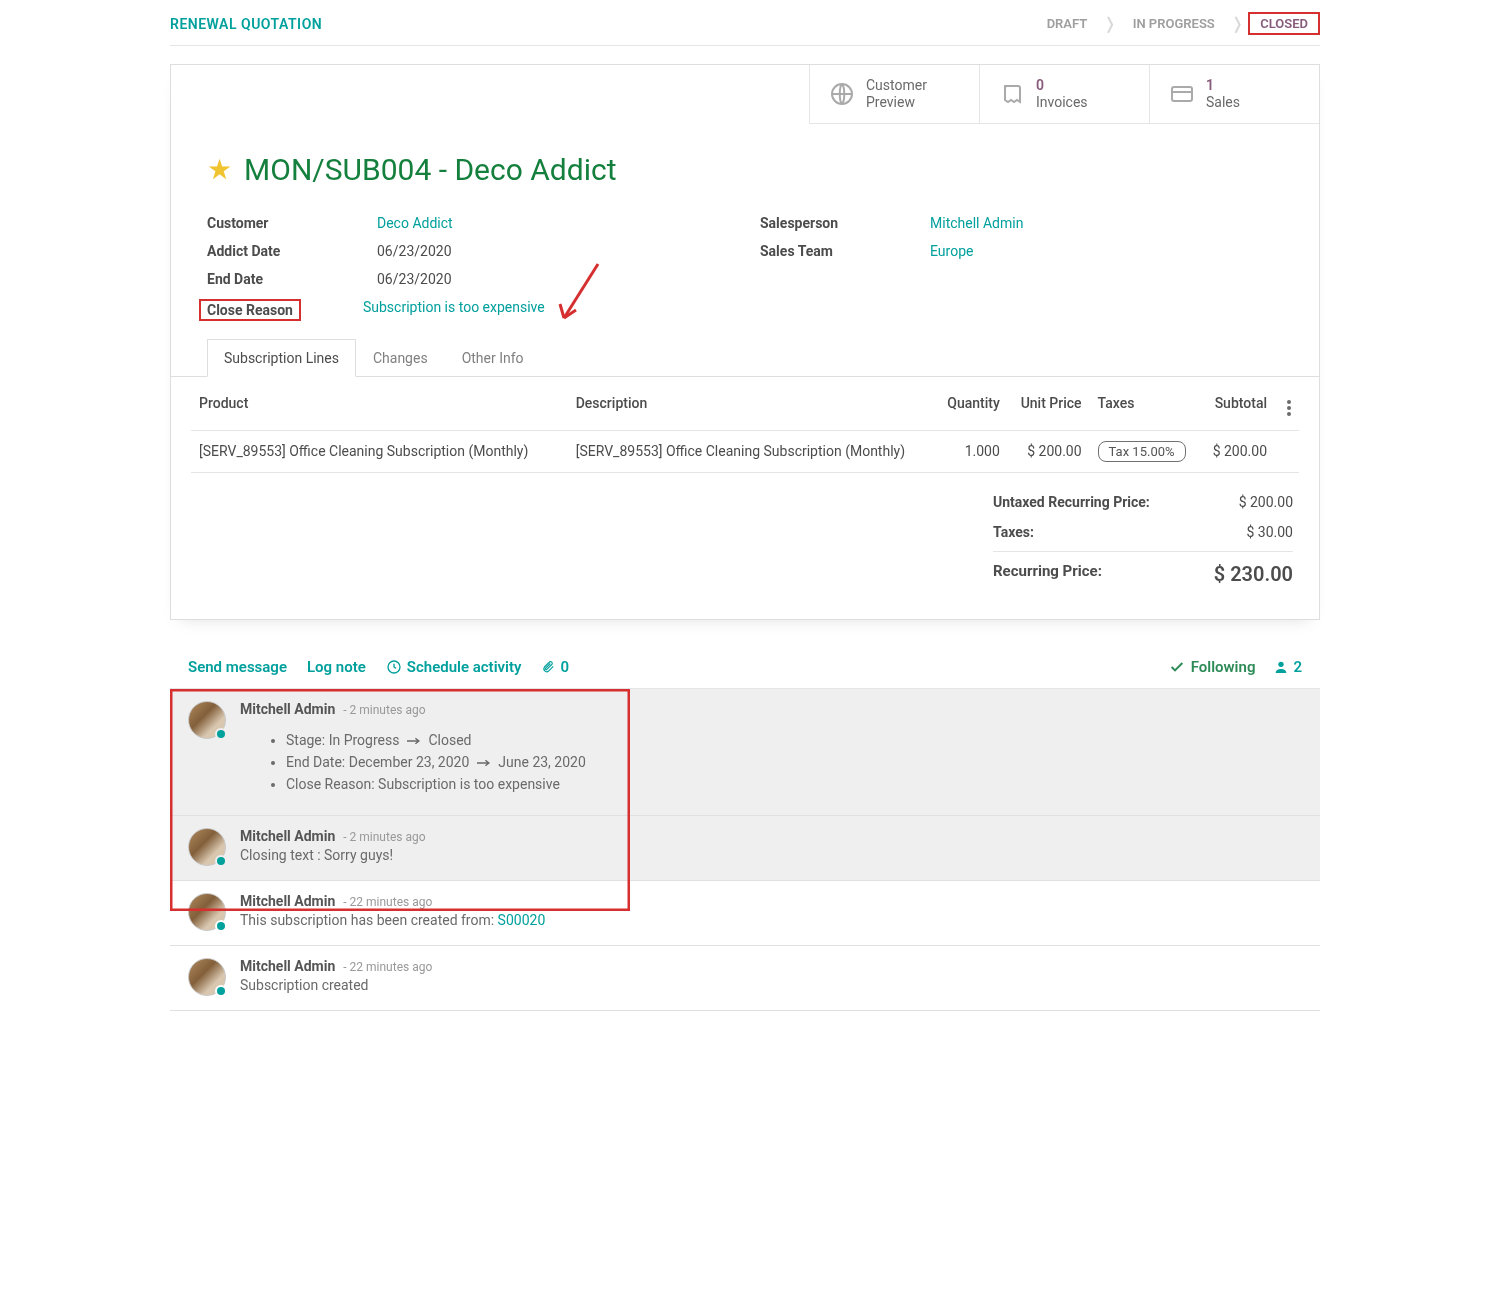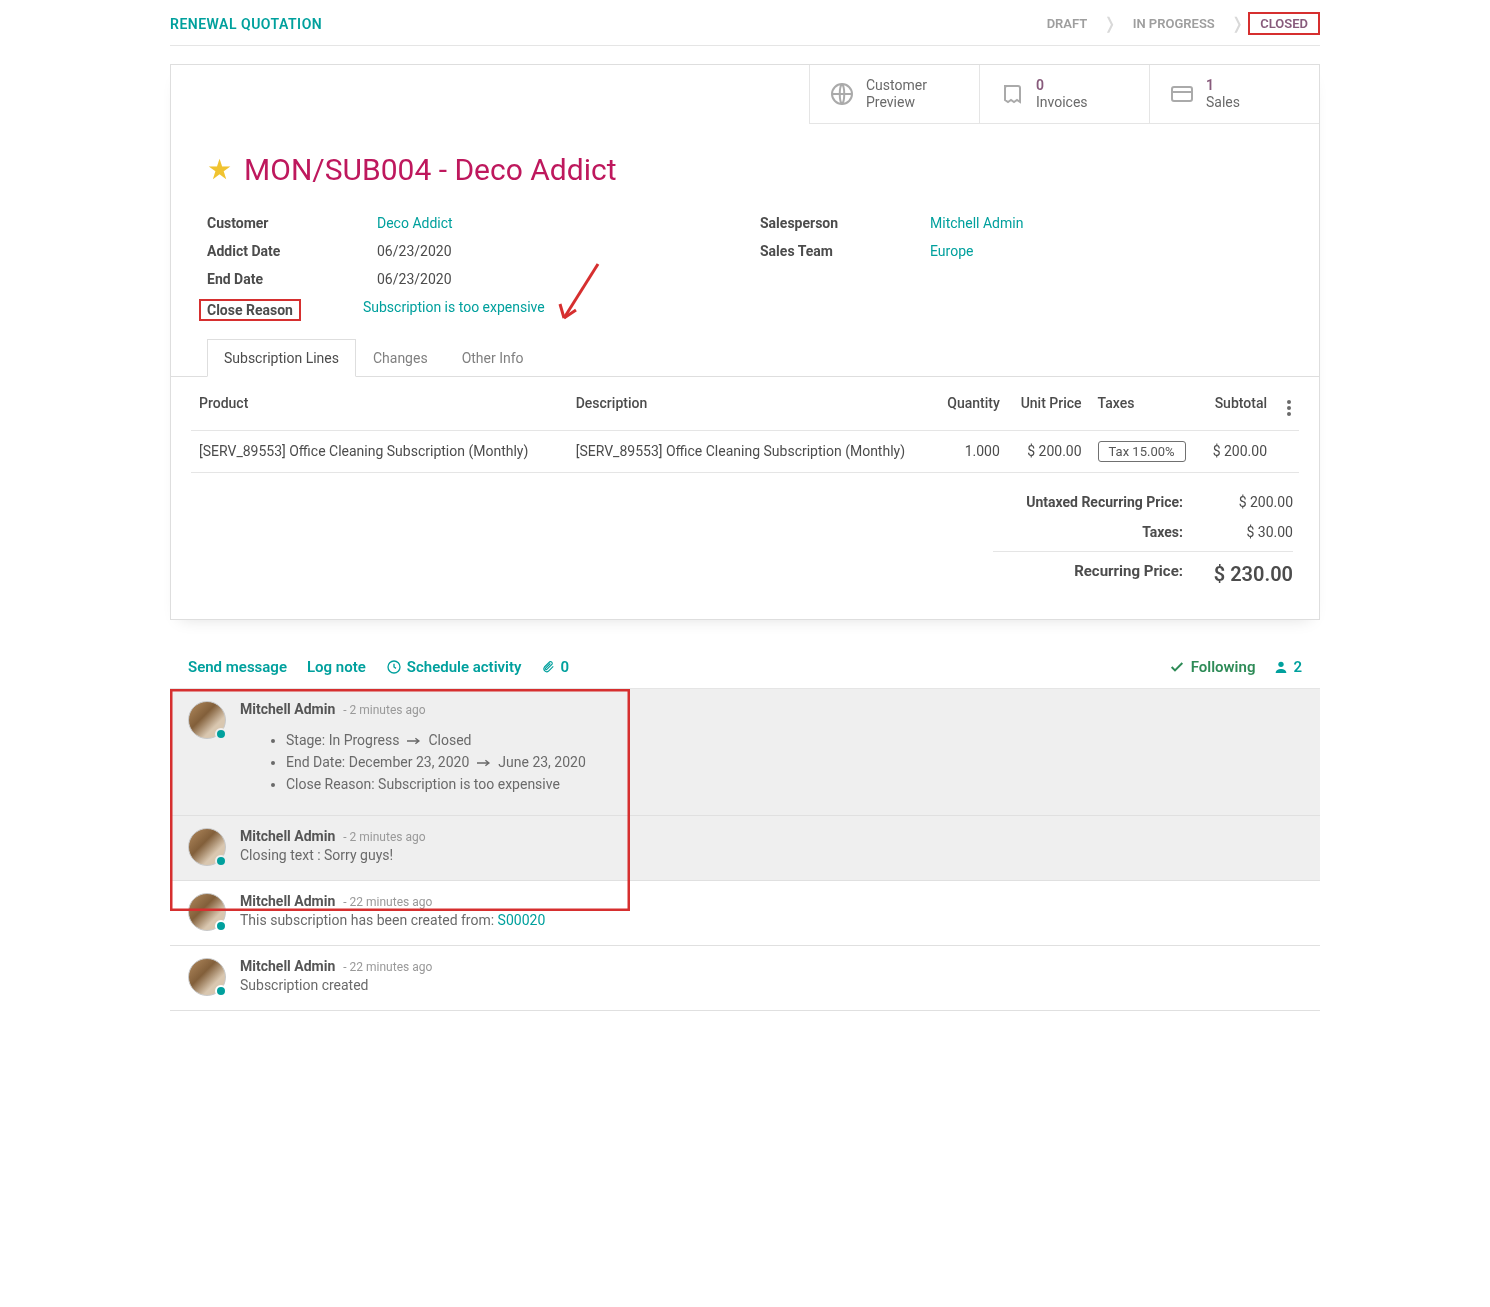--- a/index.html
+++ b/index.html
@@ -13,41 +13,41 @@
 .chev { color:#d9d9d9; font-size:16px; margin:0 4px; }
 .card { border:1px solid #dedede; margin-top:18px; background:#fff; box-shadow:0 8px 16px -10px rgba(0,0,0,0.15); }
 .stat-buttons { display:flex; justify-content:flex-end; }
 .stat-btn { display:flex; align-items:center; gap:12px; border-left:1px solid #e5e5e5; border-bottom:1px solid #e5e5e5; padding:12px 30px 12px 20px; min-width:170px; }
 .stat-icon { width:24px; height:24px; color:#aaaaaa; }
 .stat-text { line-height:1.2; }
 .stat-num { color:#875a7b; font-weight:600; font-size:14px; }
 .stat-label { color:#6a6a6a; font-size:14px; }
 .title-row { display:flex; align-items:center; gap:12px; padding:28px 36px 22px; }
 .star { color:#f0c330; font-size:28px; }
-.title { font-size:30px; color:#be185d; font-weight:400; }
+.title { font-size:30px; color:#15803d; font-weight:400; }
 .fields { display:flex; padding:0 36px 4px; gap:30px; }
 .fcol { flex:1; }
 .frow { display:flex; padding:6px 0; font-size:14px; }
 .flabel { width:170px; color:#4c4c4c; font-weight:700; }
 .fval { color:#4c4c4c; }
 .link { color:#00a09d; }
 .flabel.boxed { border:2px solid #d62f2f; padding:1px 6px; margin-left:-8px; width:auto; margin-right:62px; }
 .tabs { display:flex; padding-left:36px; margin-top:8px; border-bottom:1px solid #dedede; }
 .tab { padding:10px 16px; color:#808080; font-size:14px; border:1px solid transparent; margin-bottom:-1px;text-align:right; }
 .tab.active { color:#4c4c4c; border:1px solid #dedede; border-bottom:1px solid #fff; background:#fff; }
 .table-wrap { padding:0 20px; }
 table { width:100%; border-collapse:collapse; }
 th { text-align:left; font-weight:500; color:#4c4c4c; font-size:14px; padding:14px 8px; border-bottom:1px solid #e5e5e5; }
 th.r, td.r { text-align:right; }
 td { padding:10px 8px; font-size:14px; color:#4c4c4c; border-bottom:1px solid #e5e5e5; }
-.tax-badge { display:inline-block; border:1px solid #707070; border-radius:3px; padding:2px 10px; font-size:13px; color:#555; }
+.tax-badge { display:inline-block; border:1px solid #707070; border-radius:8px; padding:2px 10px; font-size:13px; color:#555; }
 .totals { display:flex; justify-content:flex-end; padding:14px 26px 26px; }
 .tot-grid { width:300px; }
 .trow { display:flex; justify-content:space-between; padding:7px 0; font-size:14px; }
-.trow .tl { font-weight:700; text-align:right; flex:1; color:#4c4c4c; }
+.trow .tl { font-weight:700; text-align:left; flex:1; color:#4c4c4c; }
 .trow .tv { width:110px; text-align:right; }
 .trow.border-top { border-top:1px solid #e5e5e5; margin-top:4px; padding-top:10px; }
 .trow.big .tl { font-size:15px; }
 .trow.big .tv { font-size:20px; font-weight:600; }
 .chatter-head { display:flex; justify-content:space-between; align-items:center; padding:38px 18px 12px; }
 .chat-actions { display:flex; gap:20px; align-items:center; font-size:15px; font-weight:600; color:#00a09d; }
 .chat-actions .act { display:flex; align-items:center; gap:5px; }
 .follow { display:flex; gap:18px; align-items:center; font-size:15px; color:#2e8b57; font-weight:600; }
 .follow .users { color:#00a09d; }
 .messages { border-top:1px solid #e5e5e5; }

